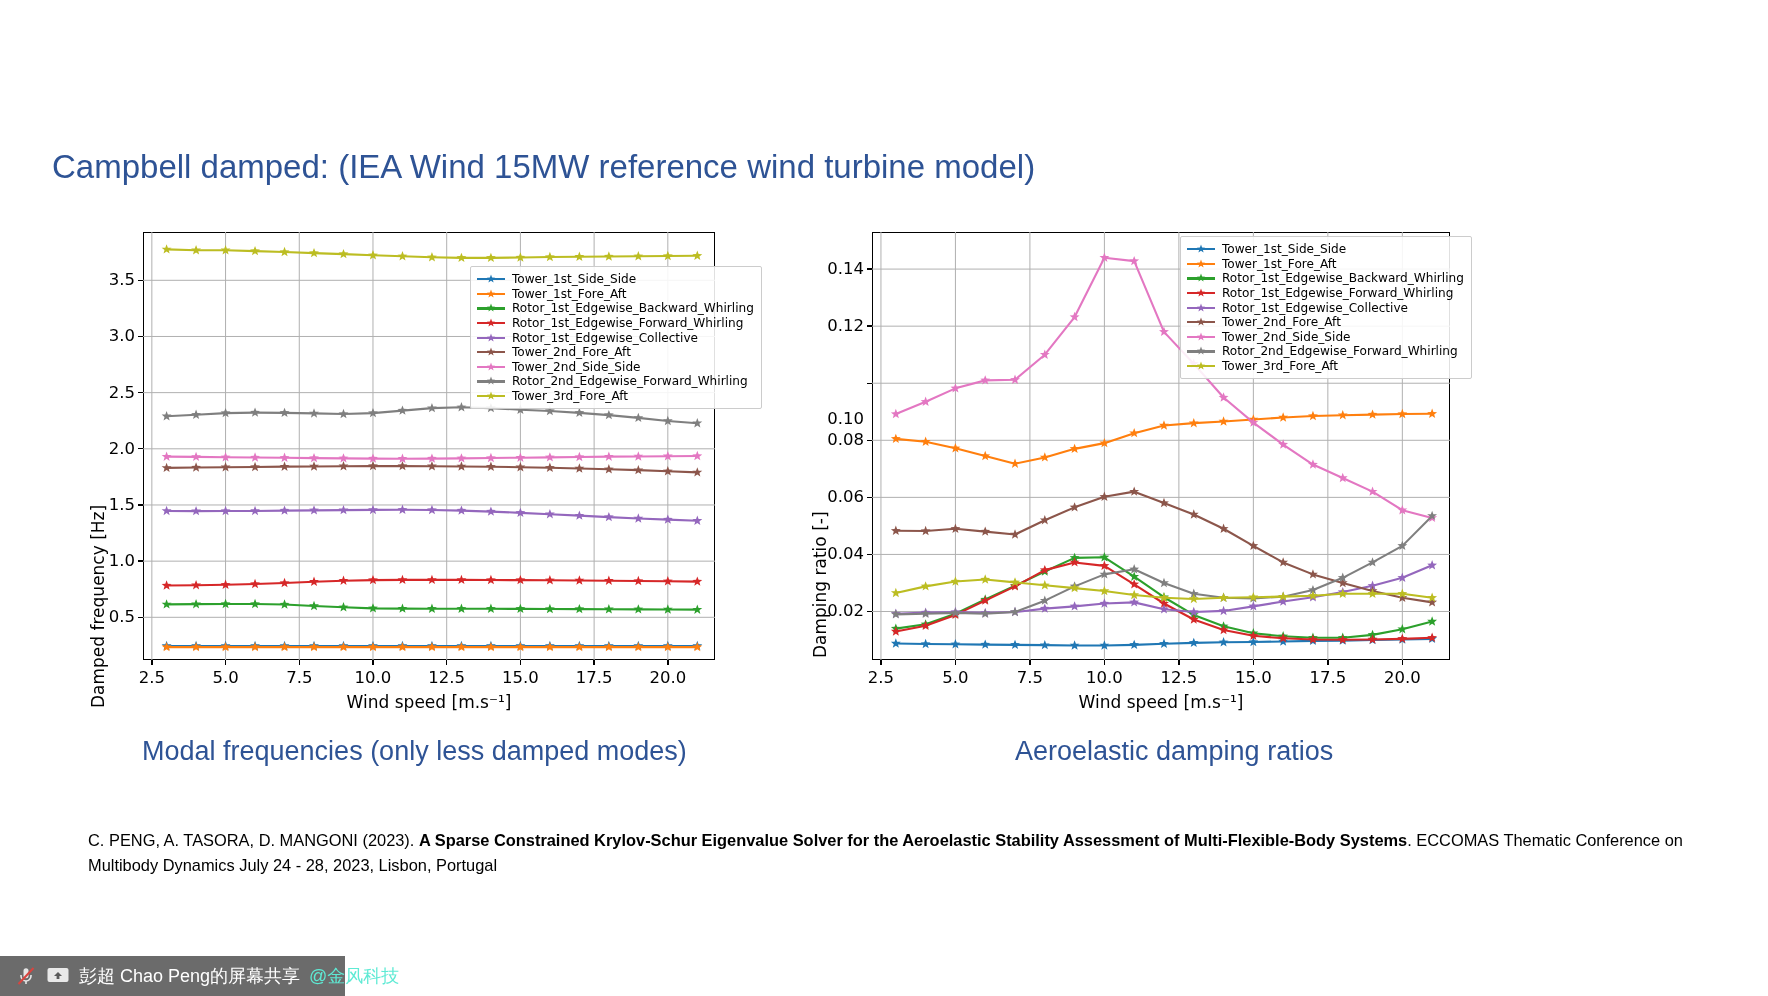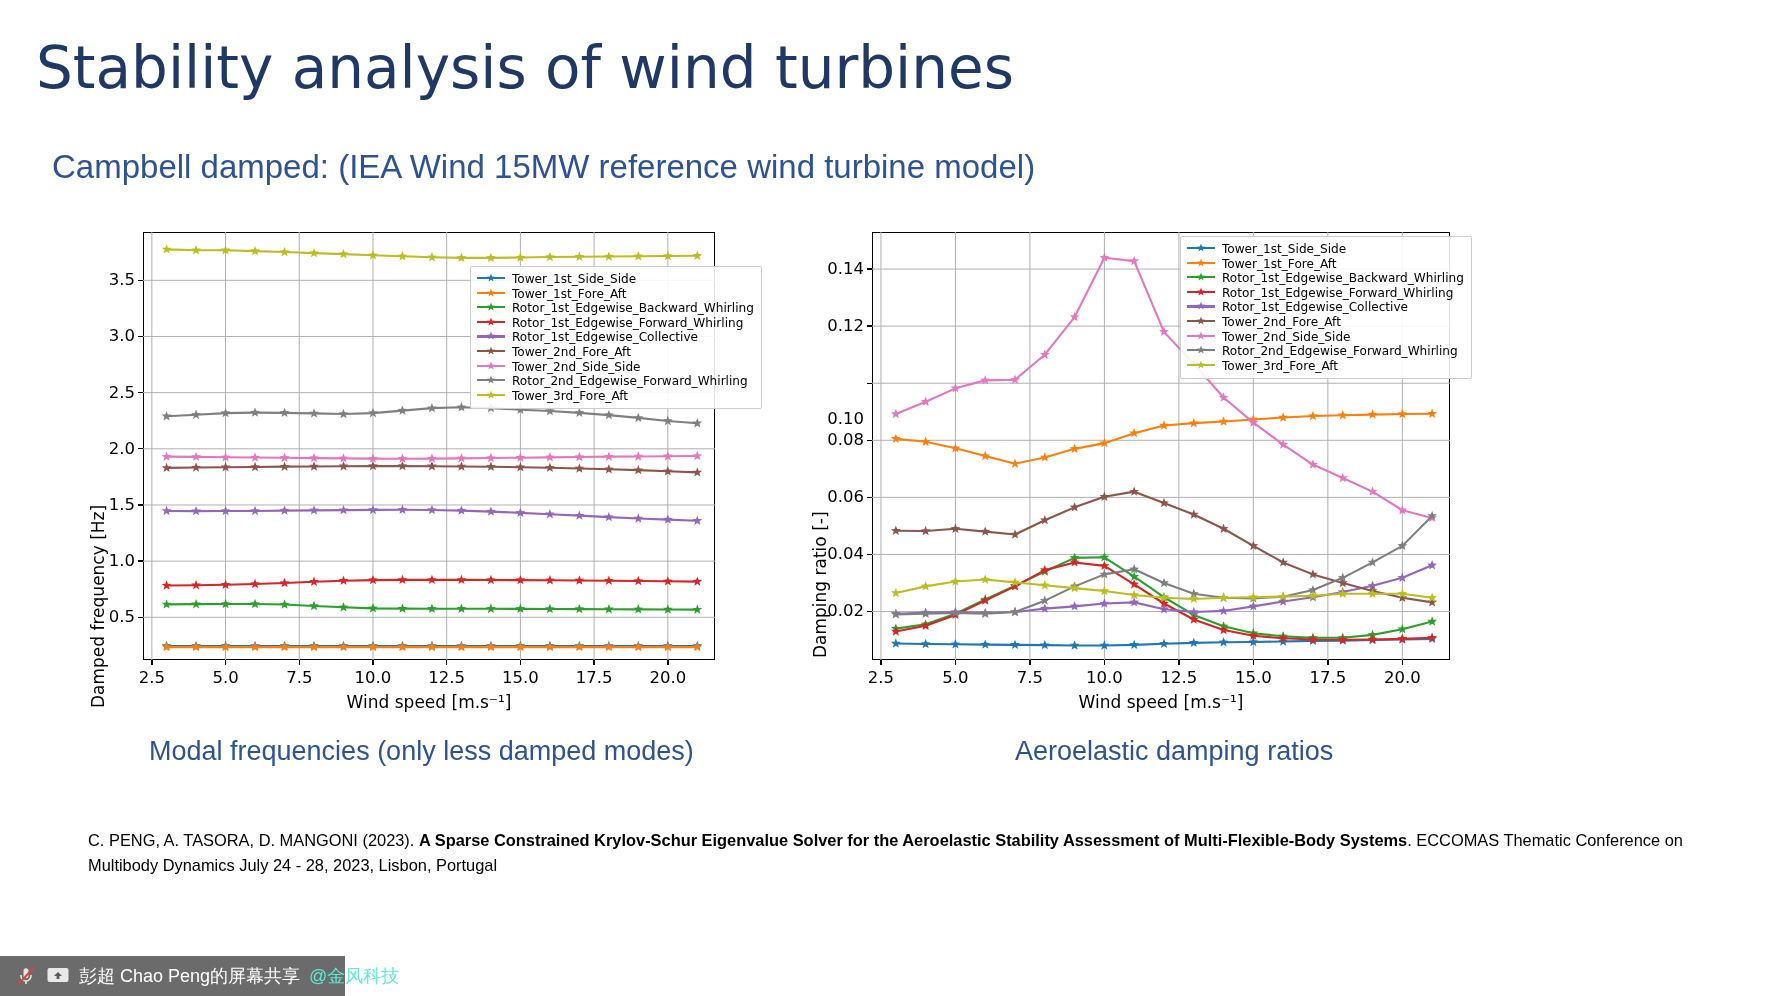--- a/index.html
+++ b/index.html
@@ -40,21 +40,21 @@
   .tick.y{text-align:right;}
   .tick.x{text-align:center;}
   .tickmark{position:absolute;background:#000;}
   svg.plot{position:absolute;left:0;top:0;overflow:visible;}
 
   .legend{
     position:absolute;background:rgba(255,255,255,0.88);
     border:1px solid #cccccc;border-radius:2px;padding:5px 7px 5px 6px;
     box-sizing:border-box;
   }
-  .legend .row{display:flex;align-items:flex-start;height:14.6px;}
+  .legend .row{display:flex;align-items:center;height:14.6px;}
   .legend .swatch{position:relative;width:28px;height:12px;margin-right:7px;flex:0 0 28px;}
   .legend .swatch i{position:absolute;left:0;top:5px;width:28px;height:2.2px;display:block;}
   .legend .lbl{font-size:12.1px;color:#000;white-space:nowrap;font-family:"DejaVu Sans",sans-serif;}
 
   .caption{
     position:absolute;font-family:"Liberation Sans",sans-serif;
     font-size:27px;color:#2E5395;white-space:nowrap;
   }
 
   .footer{
@@ -69,21 +69,20 @@
     box-sizing:border-box;
   }
   .taskbar .tb-text{color:#fff;font-size:18px;font-family:"Liberation Sans",sans-serif;white-space:nowrap;}
   .taskbar .tb-blue{color:#5eead4;font-size:18px;font-family:"Liberation Sans",sans-serif;white-space:nowrap;}
 </style>
 </head>
 <body>
 
 <div class="slide">
 
-  <div class="title">Stability analysis of wind turbines</div>
 
   <div class="subtitle">
     <span class="b">Campbell damped:</span><span> (IEA Wind 15MW reference wind turbine model)</span>
   </div>
 
   <div class="fig" id="fig0" style="left:70px;top:228px;width:680px;height:490px;">
     <div class="ylabel" style="left:18px;top:480px;font-size:17px;">Damped frequency [Hz]</div>
     <div class="axes" id="axes0" style="left:73px;top:4px;width:572px;height:428px;"></div>
     <svg class="plot" id="svg0" width="680" height="490">
         <line x1="81.84536082474226" x2="81.84536082474226" y1="4" y2="432" stroke="#b0b0b0" stroke-width="1"></line>
@@ -707,21 +706,21 @@
       <div class="tickmark" style="left: 67px; top: 211.593px; width: 5px; height: 1.4px;"></div>
       <div class="tick y" style="left: -24px; top: 202.293px; width: 88px;">0.08</div>
       <div class="tickmark" style="left: 67px; top: 154.527px; width: 5px; height: 1.4px;"></div>
       <div class="tick y" style="left: -24px; top: 145.227px; width: 88px; margin-top: 36px;">0.10</div>
       <div class="tickmark" style="left: 67px; top: 97.46px; width: 5px; height: 1.4px;"></div>
       <div class="tick y" style="left: -24px; top: 88.16px; width: 88px;">0.12</div>
       <div class="tickmark" style="left: 67px; top: 40.3933px; width: 5px; height: 1.4px;"></div>
       <div class="tick y" style="left: -24px; top: 31.0933px; width: 88px;">0.14</div>
     </div>
 
-  <div class="caption" style="left:149px;top:736px;">Modal frequencies (only less damped modes)</div>
+  <div class="caption" style="left:142px;top:736px;">Modal frequencies (only less damped modes)</div>
   <div class="caption" style="left:1015px;top:736px;">Aeroelastic damping ratios</div>
 
   <div class="footer">
     <span>C. PENG, A. TASORA, D. MANGONI (2023). </span><b>A Sparse Constrained Krylov-Schur Eigenvalue Solver for the Aeroelastic Stability Assessment of Multi-Flexible-Body Systems</b><span>. ECCOMAS Thematic Conference on Multibody Dynamics July 24 - 28, 2023, Lisbon, Portugal</span>
   </div>
 
   <div class="taskbar">
     <span style="display:inline-block;width:22px;height:22px;position:relative;">
       <svg width="22" height="22" viewBox="0 0 22 22">
         <path d="M11 3.2a2.5 2.5 0 0 1 2.5 2.5v5a2.5 2.5 0 0 1-5 0v-5A2.5 2.5 0 0 1 11 3.2z" fill="#e6e6e6"></path>

